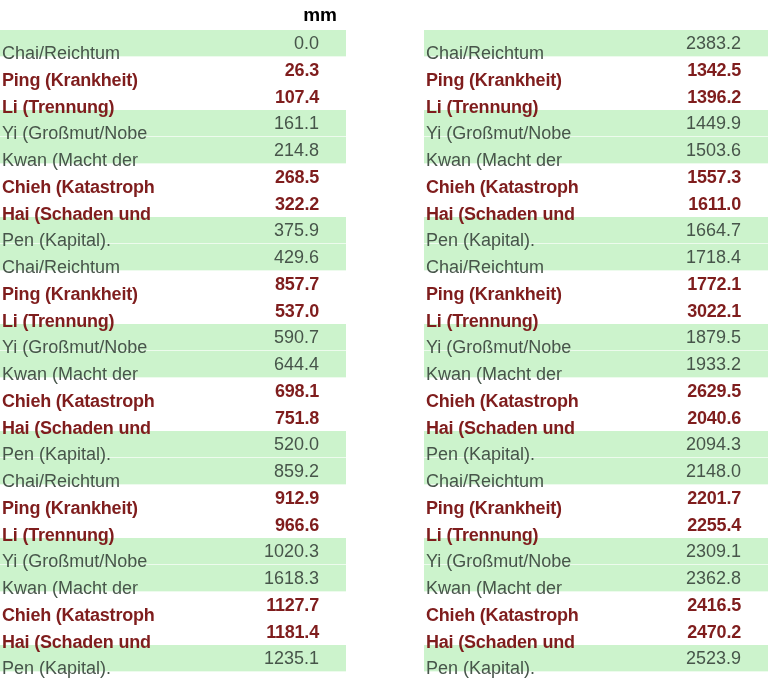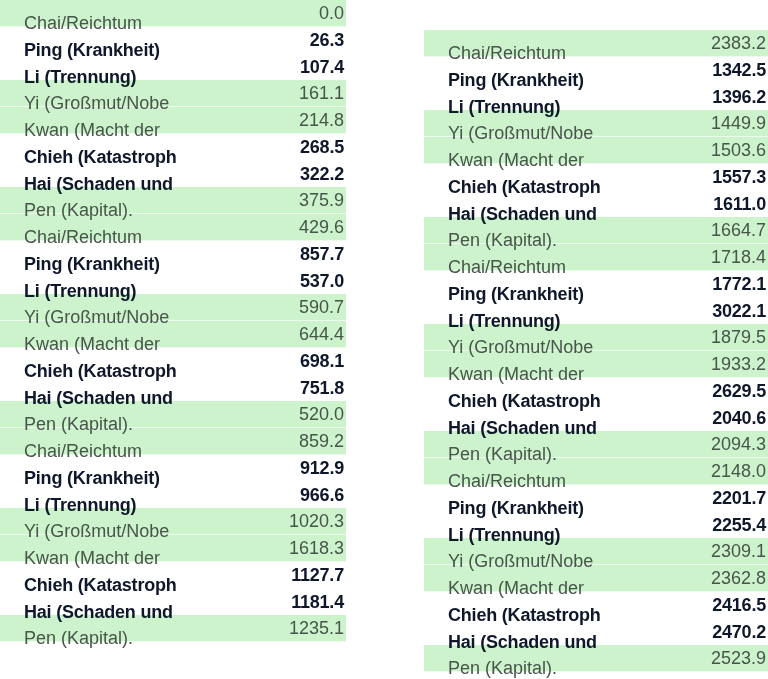--- a/index.html
+++ b/index.html
@@ -31,33 +31,33 @@
     font-size: 18px;
     line-height: 26.75px;
   }
   .row.green {
     background: #ccf3cc;
     color: #47554a;
     box-shadow: inset 0 -1px 0 rgba(255,255,255,0.65);
   }
   .row.boldrow {
     background: #ffffff;
-    color: #0f172a;
+    color: #7f1d1d;
     font-weight: bold;
     letter-spacing: -0.2px;
   }
   .cell.label {
     flex: 1;
-    padding-left: 24px;
+    padding-left: 2px;
     white-space: nowrap;
     overflow: hidden;
     margin-top: 20px;
   }
   .cell.value {
-    padding-right: 2px;
+    padding-right: 27px;
     text-align: right;
     white-space: nowrap;
   }
   .watermark {
     position: absolute;
     left: 488px;
     top: 622px;
     font-size: 30px;
     line-height: 36px;
     color: rgba(128, 138, 133, 0.60);
@@ -66,20 +66,23 @@
     z-index: 5;
     pointer-events: none;
   }
 </style>
 </head>
 <body>
 
 <div class="screen">
 
   <div class="table" id="left-table">
+    <div class="header-row">
+      <span>mm</span>
+    </div>
     <div id="left-rows">
         <div class="row green">
           <div class="cell label">Chai/Reichtum</div>
           <div class="cell value">0.0</div>
         </div>
         <div class="row boldrow">
           <div class="cell label">Ping (Krankheit)</div>
           <div class="cell value">26.3</div>
         </div>
         <div class="row boldrow">

